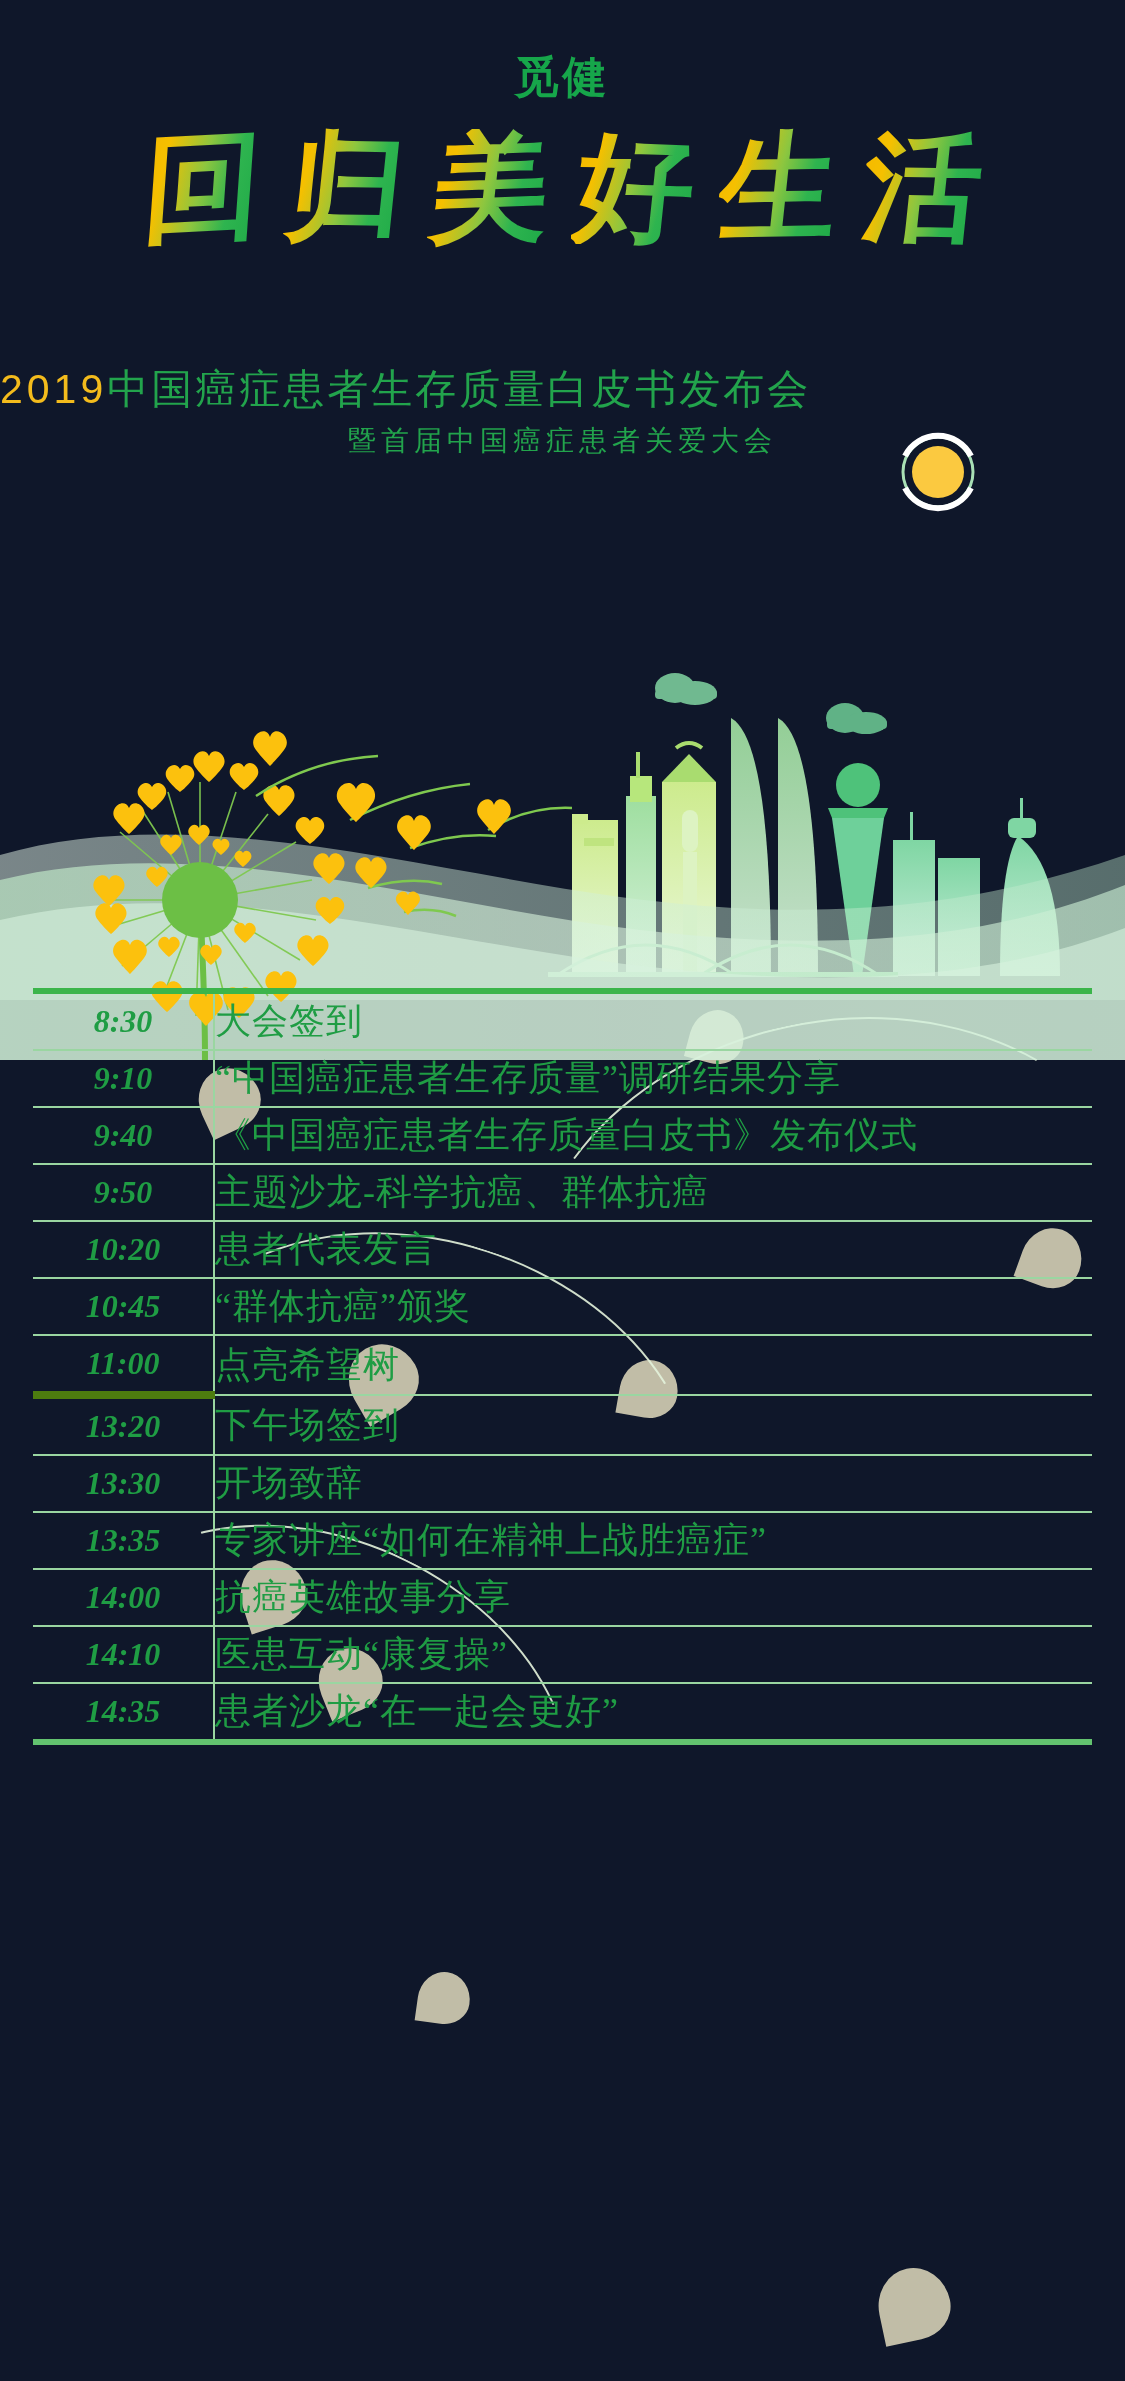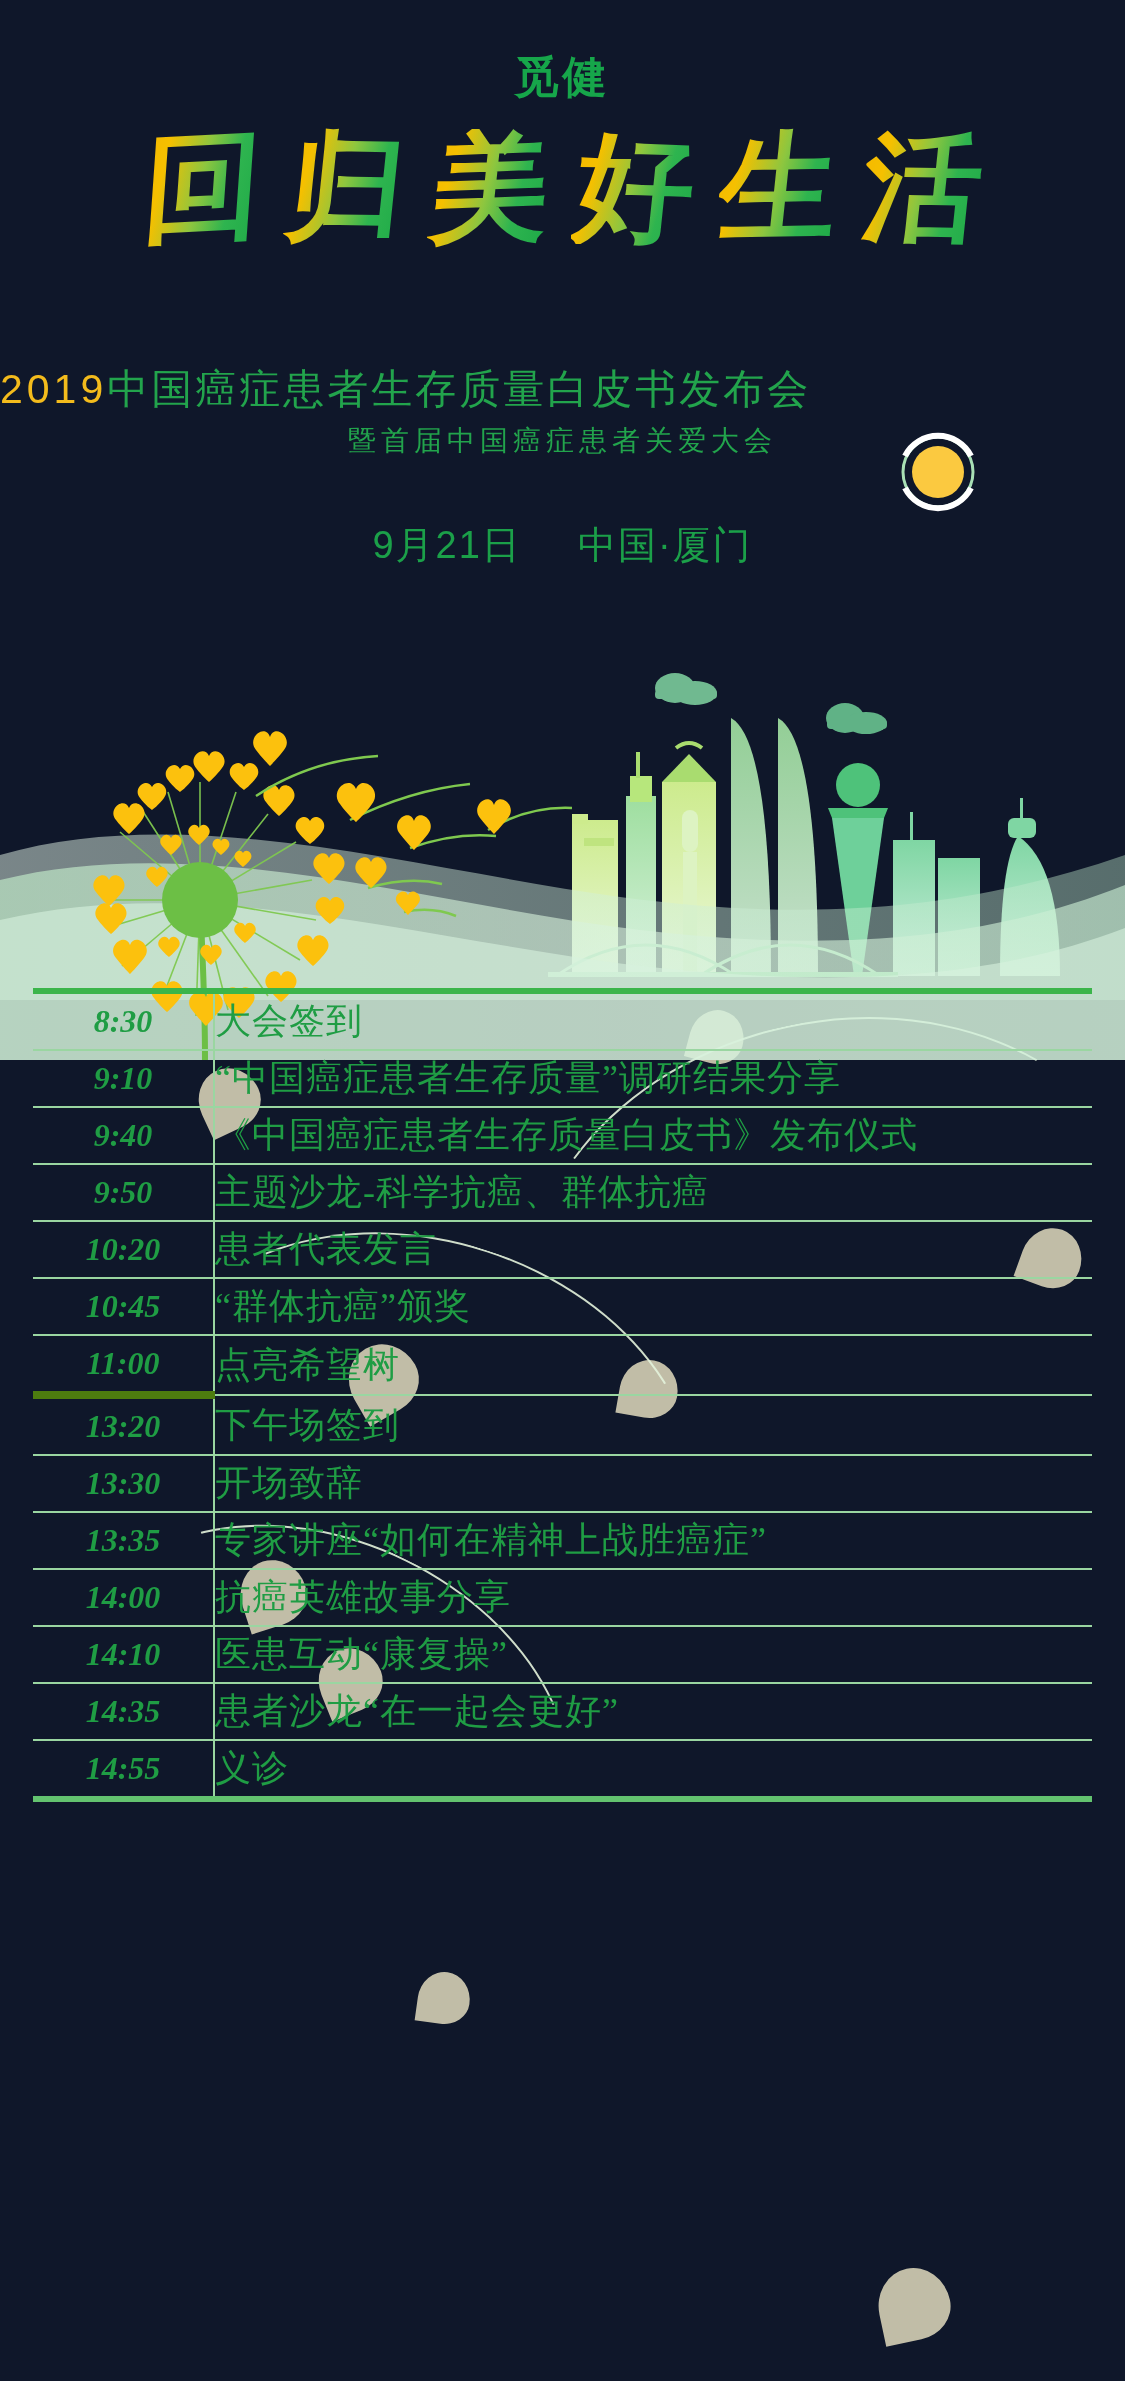--- a/index.html
+++ b/index.html
@@ -115,23 +115,20 @@
 
   <div class="brand">觅健</div>
 
   <div class="calli">
     <span>回</span><span>归</span><span>美</span><span>好</span><span>生</span><span>活</span>
   </div>
 
   <div class="sub1"><span class="yr">2019</span><span>中国癌症患者生存质量白皮书发布会</span></div>
   <div class="sub2">暨首届中国癌症患者关爱大会</div>
 
-  <div class="datebar">
-    <span>9月21日</span><span class="gap"></span><span>中国·厦门</span>
-  </div>
 
   <div class="illu">
     <svg width="1125" height="660" viewBox="0 0 1125 660" xmlns="http://www.w3.org/2000/svg">
       <defs>
         <linearGradient id="gBuild" x1="0" y1="0" x2="0" y2="1">
           <stop offset="0%" stop-color="#cdeb8d"></stop>
             <stop offset="100%" stop-color="#eaf8da"></stop>
         </linearGradient>
         <linearGradient id="gBuild2" x1="0" y1="0" x2="0" y2="1">
           <stop offset="0%" stop-color="#9ede9f"></stop>
@@ -325,22 +322,18 @@
             <td class="c-title">抗癌英雄故事分享</td>
           </tr>
         <tr class="row">
             <td class="c-time">14:10</td>
             <td class="c-title">医患互动“康复操”</td>
           </tr>
         <tr class="row">
             <td class="c-time">14:35</td>
             <td class="c-title">患者沙龙“在一起会更好”</td>
           </tr>
-        <tr class="row">
-            <td class="c-time">14:55</td>
-            <td class="c-title">义诊</td>
-          </tr>
       </tbody>
     </table>
     <div class="rule-thick" style="background:#63c36f;"></div>
   </div>
 
 </div>
 
 </body></html>

